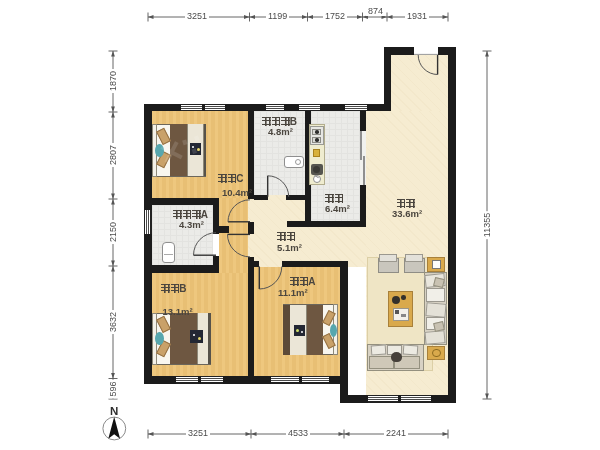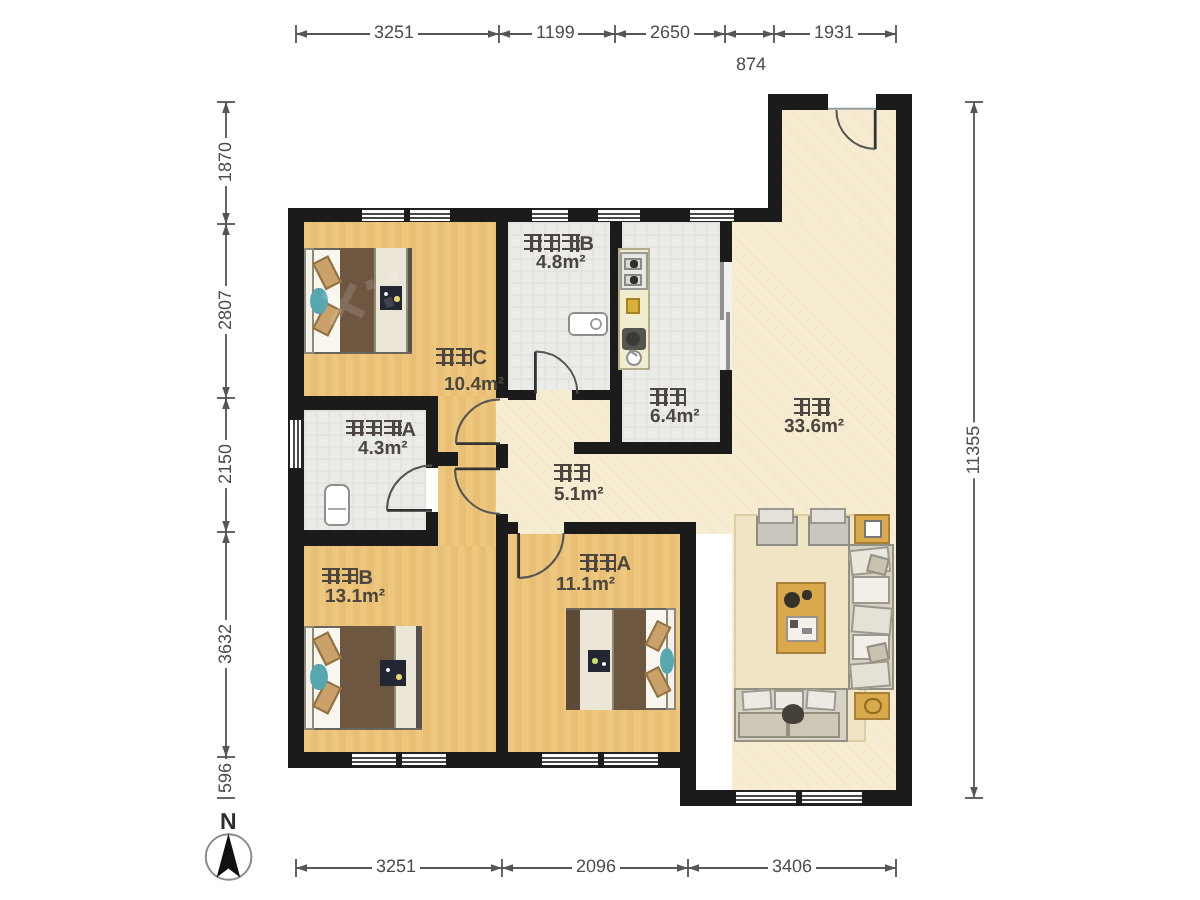--- a/index.html
+++ b/index.html
@@ -260,41 +260,41 @@
   <div class="lbl" style="left:396.5px;top:199px;"><span class="cjk"></span><span class="cjk" style="margin-left:1px;"></span></div>
   <div class="ar" style="left:392px;top:209px;">33.6m²</div>
 
   <div class="lbl" style="left:173px;top:209.5px;"><span class="cjk"></span><span class="cjk" style="margin-left:1px;"></span><span class="cjk" style="margin-left:1px;"></span>A</div>
   <div class="ar" style="left:179px;top:220px;">4.3m²</div>
 
   <div class="lbl" style="left:277px;top:232px;"><span class="cjk"></span><span class="cjk" style="margin-left:1px;"></span></div>
   <div class="ar" style="left:277px;top:242.5px;">5.1m²</div>
 
   <div class="lbl" style="left:161px;top:283.5px;"><span class="cjk"></span><span class="cjk" style="margin-left:1px;"></span>B</div>
-  <div class="ar" style="left:162.5px;top:294px;">13.1m²</div>
+  <div class="ar" style="left:162.5px;top:307px;">13.1m²</div>
 
   <div class="lbl" style="left:290px;top:277px;"><span class="cjk"></span><span class="cjk" style="margin-left:1px;"></span>A</div>
   <div class="ar" style="left:278px;top:287.5px;">11.1m²</div>
 
   <svg style="left:0;top:0;width:600px;height:450px;" viewBox="0 0 600 450">
     <g stroke="#555" stroke-width="0.9" fill="#555">
       <line x1="148" y1="17" x2="448" y2="17"></line>
       <line x1="148" y1="12.5" x2="148" y2="21.5"></line>
       <line x1="249.5" y1="12.5" x2="249.5" y2="21.5"></line>
       <line x1="307.5" y1="12.5" x2="307.5" y2="21.5"></line>
       <line x1="362.5" y1="12.5" x2="362.5" y2="21.5"></line>
       <line x1="387" y1="12.5" x2="387" y2="21.5"></line>
       <line x1="448" y1="12.5" x2="448" y2="21.5"></line>
       <path d="M148 17 l5.5 -1.9 v3.8 z M249.5 17 l-5.5 -1.9 v3.8 z M249.5 17 l5.5 -1.9 v3.8 z M307.5 17 l-5.5 -1.9 v3.8 z M307.5 17 l5.5 -1.9 v3.8 z M362.5 17 l-5.5 -1.9 v3.8 z M362.5 17 l5.5 -1.9 v3.8 z M387 17 l-5.5 -1.9 v3.8 z M387 17 l5.5 -1.9 v3.8 z M448 17 l-5.5 -1.9 v3.8 z" stroke="none"></path>
     </g>
   </svg>
   <div class="dim" style="left:185px;top:12px;">3251</div>
   <div class="dim" style="left:266px;top:12px;">1199</div>
-  <div class="dim" style="left:323px;top:12px;">2650</div>
-  <div class="dim" style="left:366px;top:28px;text-align:right;">874</div>
+  <div class="dim" style="left:323px;top:12px;">1752</div>
+  <div class="dim" style="left:366px;top:7px;text-align:right;">874</div>
   <div class="dim" style="left:405px;top:12px;">1931</div>
 
   <svg style="left:0;top:0;width:600px;height:450px;" viewBox="0 0 600 450">
     <g stroke="#555" stroke-width="0.9" fill="#555">
       <line x1="113" y1="51" x2="113" y2="399"></line>
       <line x1="108.5" y1="51" x2="117.5" y2="51"></line>
       <line x1="108.5" y1="112" x2="117.5" y2="112"></line>
       <line x1="108.5" y1="199" x2="117.5" y2="199"></line>
       <line x1="108.5" y1="266" x2="117.5" y2="266"></line>
       <line x1="108.5" y1="378.5" x2="117.5" y2="378.5"></line>
@@ -322,22 +322,22 @@
     <g stroke="#555" stroke-width="0.9" fill="#555">
       <line x1="148" y1="434" x2="448" y2="434"></line>
       <line x1="148" y1="429.5" x2="148" y2="438.5"></line>
       <line x1="251" y1="429.5" x2="251" y2="438.5"></line>
       <line x1="344" y1="429.5" x2="344" y2="438.5"></line>
       <line x1="448" y1="429.5" x2="448" y2="438.5"></line>
       <path d="M148 434 l5.5 -1.9 v3.8 z M251 434 l-5.5 -1.9 v3.8 z M251 434 l5.5 -1.9 v3.8 z M344 434 l-5.5 -1.9 v3.8 z M344 434 l5.5 -1.9 v3.8 z M448 434 l-5.5 -1.9 v3.8 z" stroke="none"></path>
     </g>
   </svg>
   <div class="dim" style="left:186px;top:429px;">3251</div>
-  <div class="dim" style="left:286px;top:429px;">2096</div>
-  <div class="dim" style="left:384px;top:429px;">3406</div>
+  <div class="dim" style="left:286px;top:429px;">4533</div>
+  <div class="dim" style="left:384px;top:429px;">2241</div>
 
   <svg style="left:0;top:0;width:600px;height:450px;" viewBox="0 0 600 450">
     <circle cx="114.3" cy="428.5" r="11.4" fill="none" stroke="#8a8a8a" stroke-width="1"></circle>
     <path d="M114.2 416.8 L108.3 438.7 L114.2 434.2 L120.1 438.7 Z" fill="#111"></path>
     <text x="114.2" y="414.5" font-size="11.5" font-weight="bold" fill="#2e2e2e" text-anchor="middle" font-family="Liberation Sans, sans-serif">N</text>
   </svg>
 
   <div class="abs" style="left:160px;top:128px;width:70px;height:48px;transform:rotate(-18deg);opacity:0.13;color:#fff;font-size:30px;font-weight:bold;">✕∵</div>
 
 </div>

